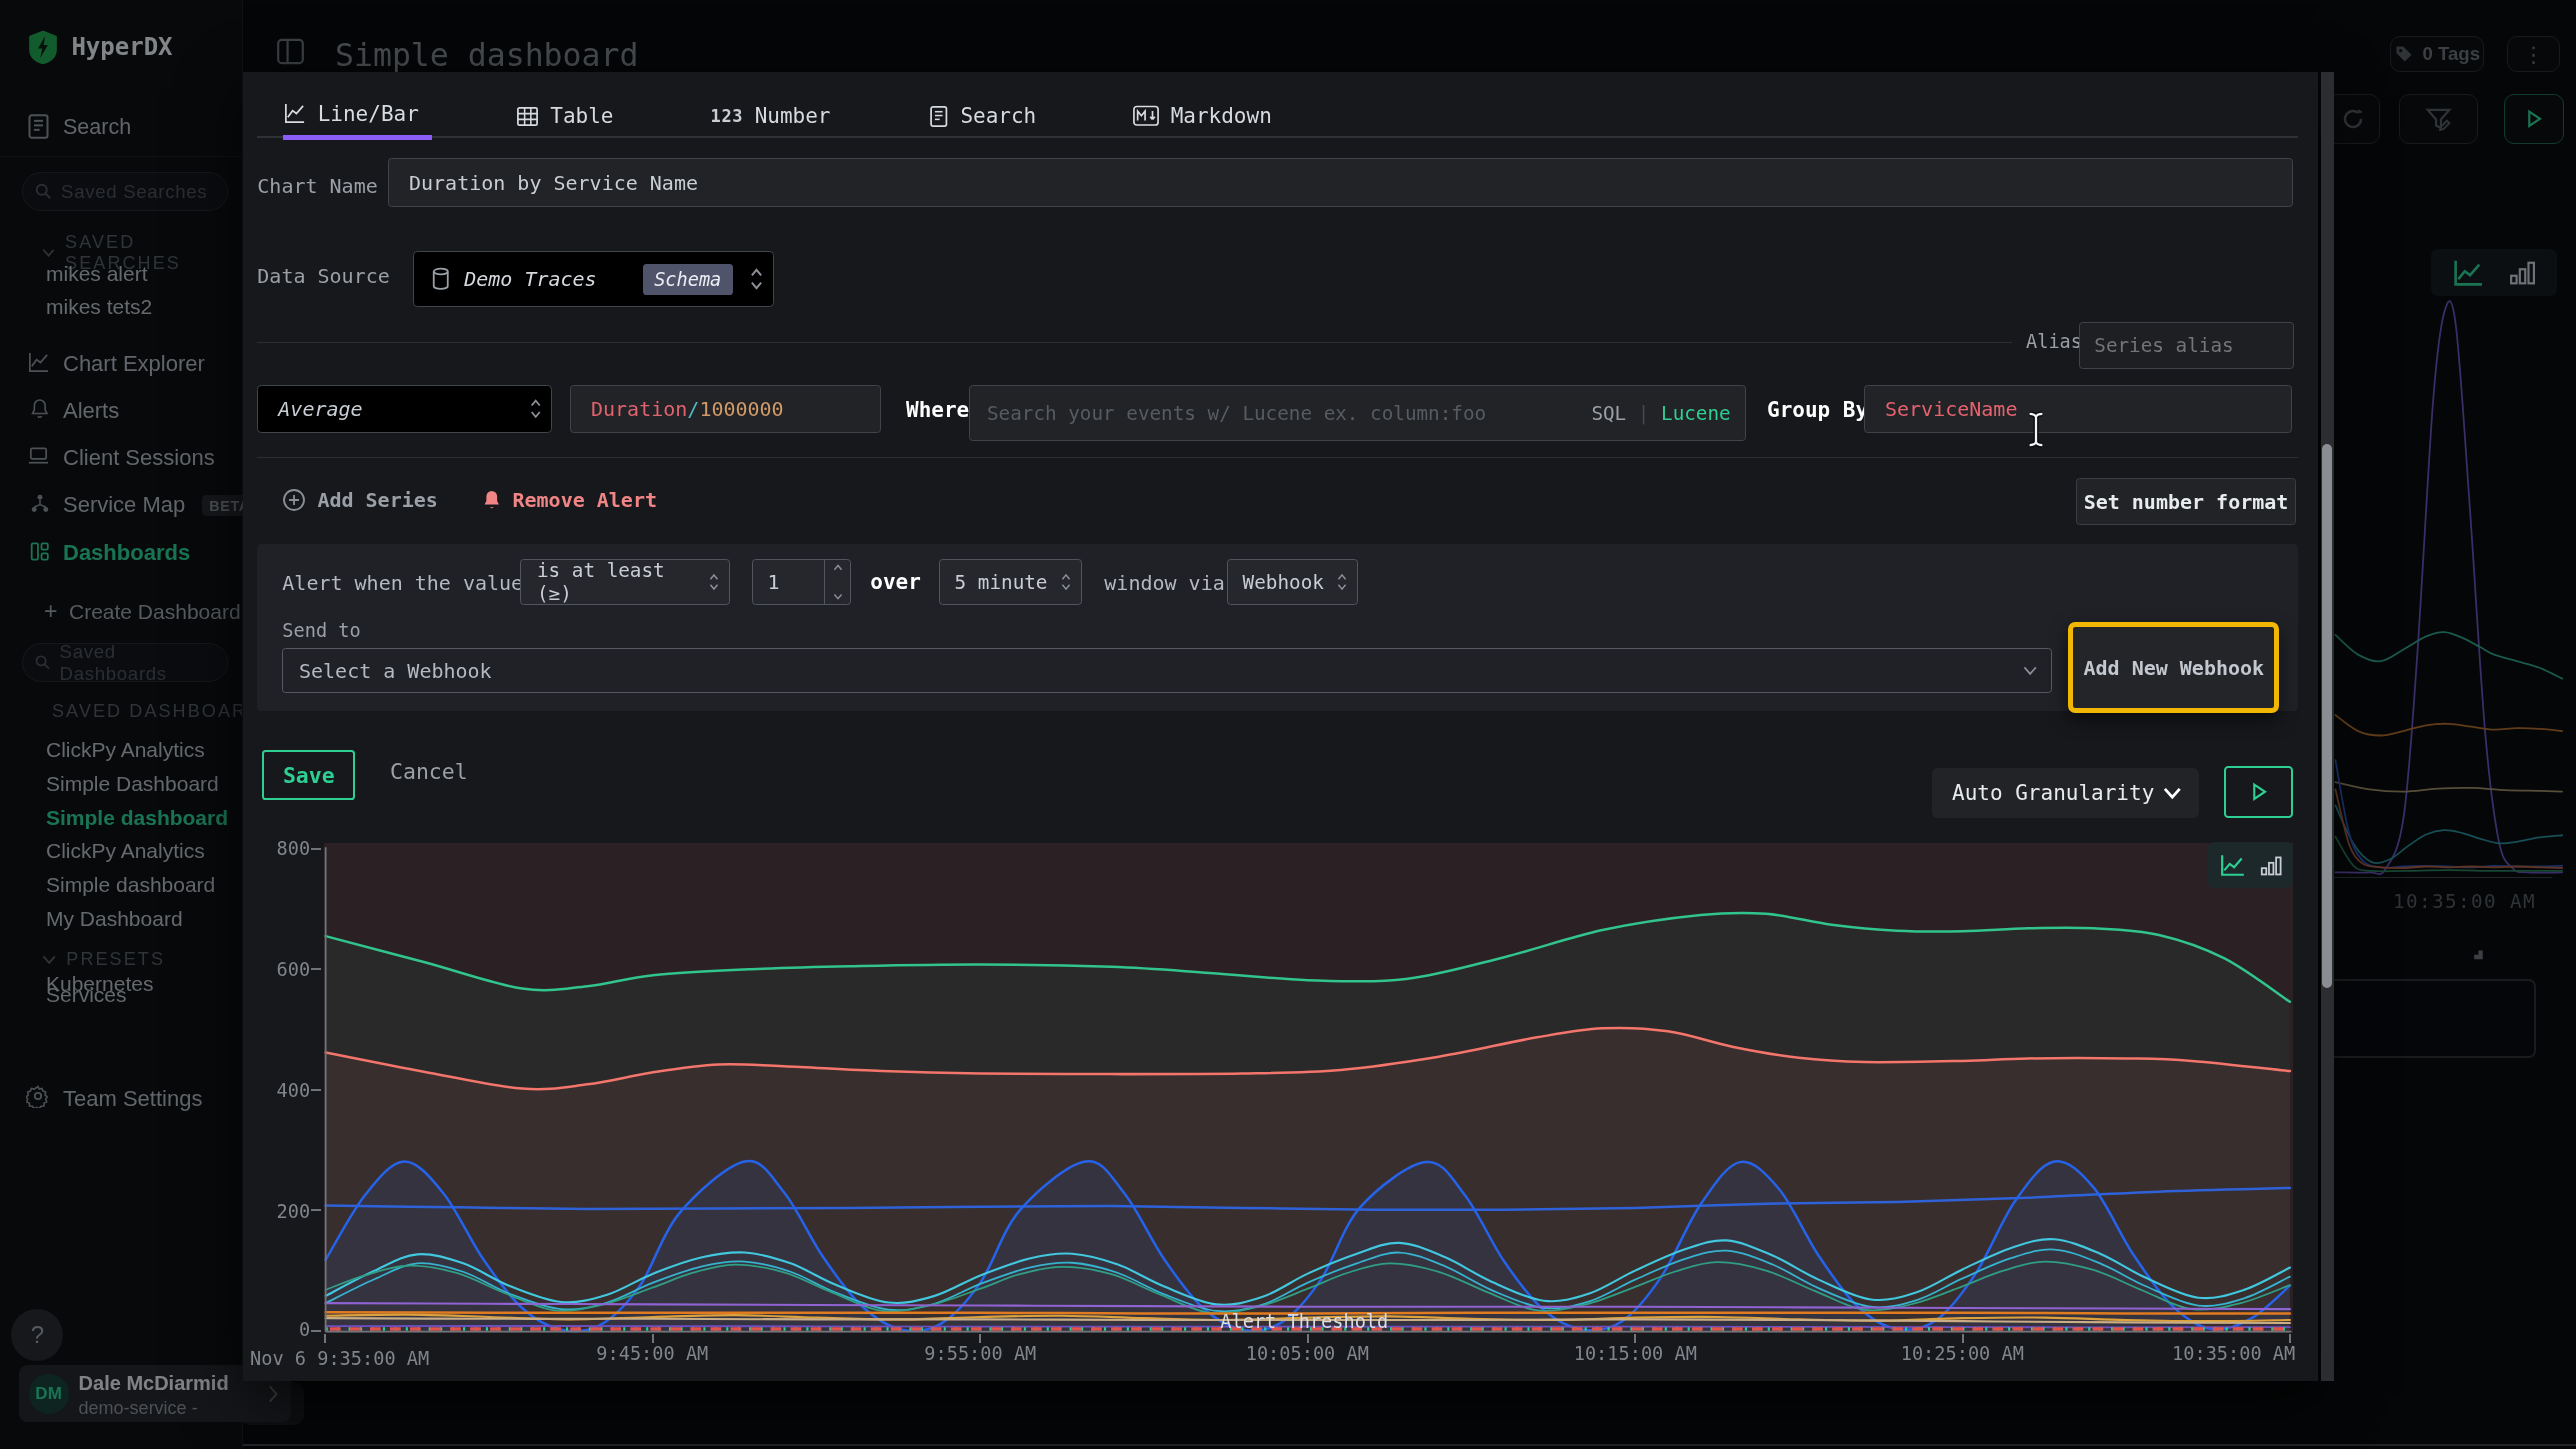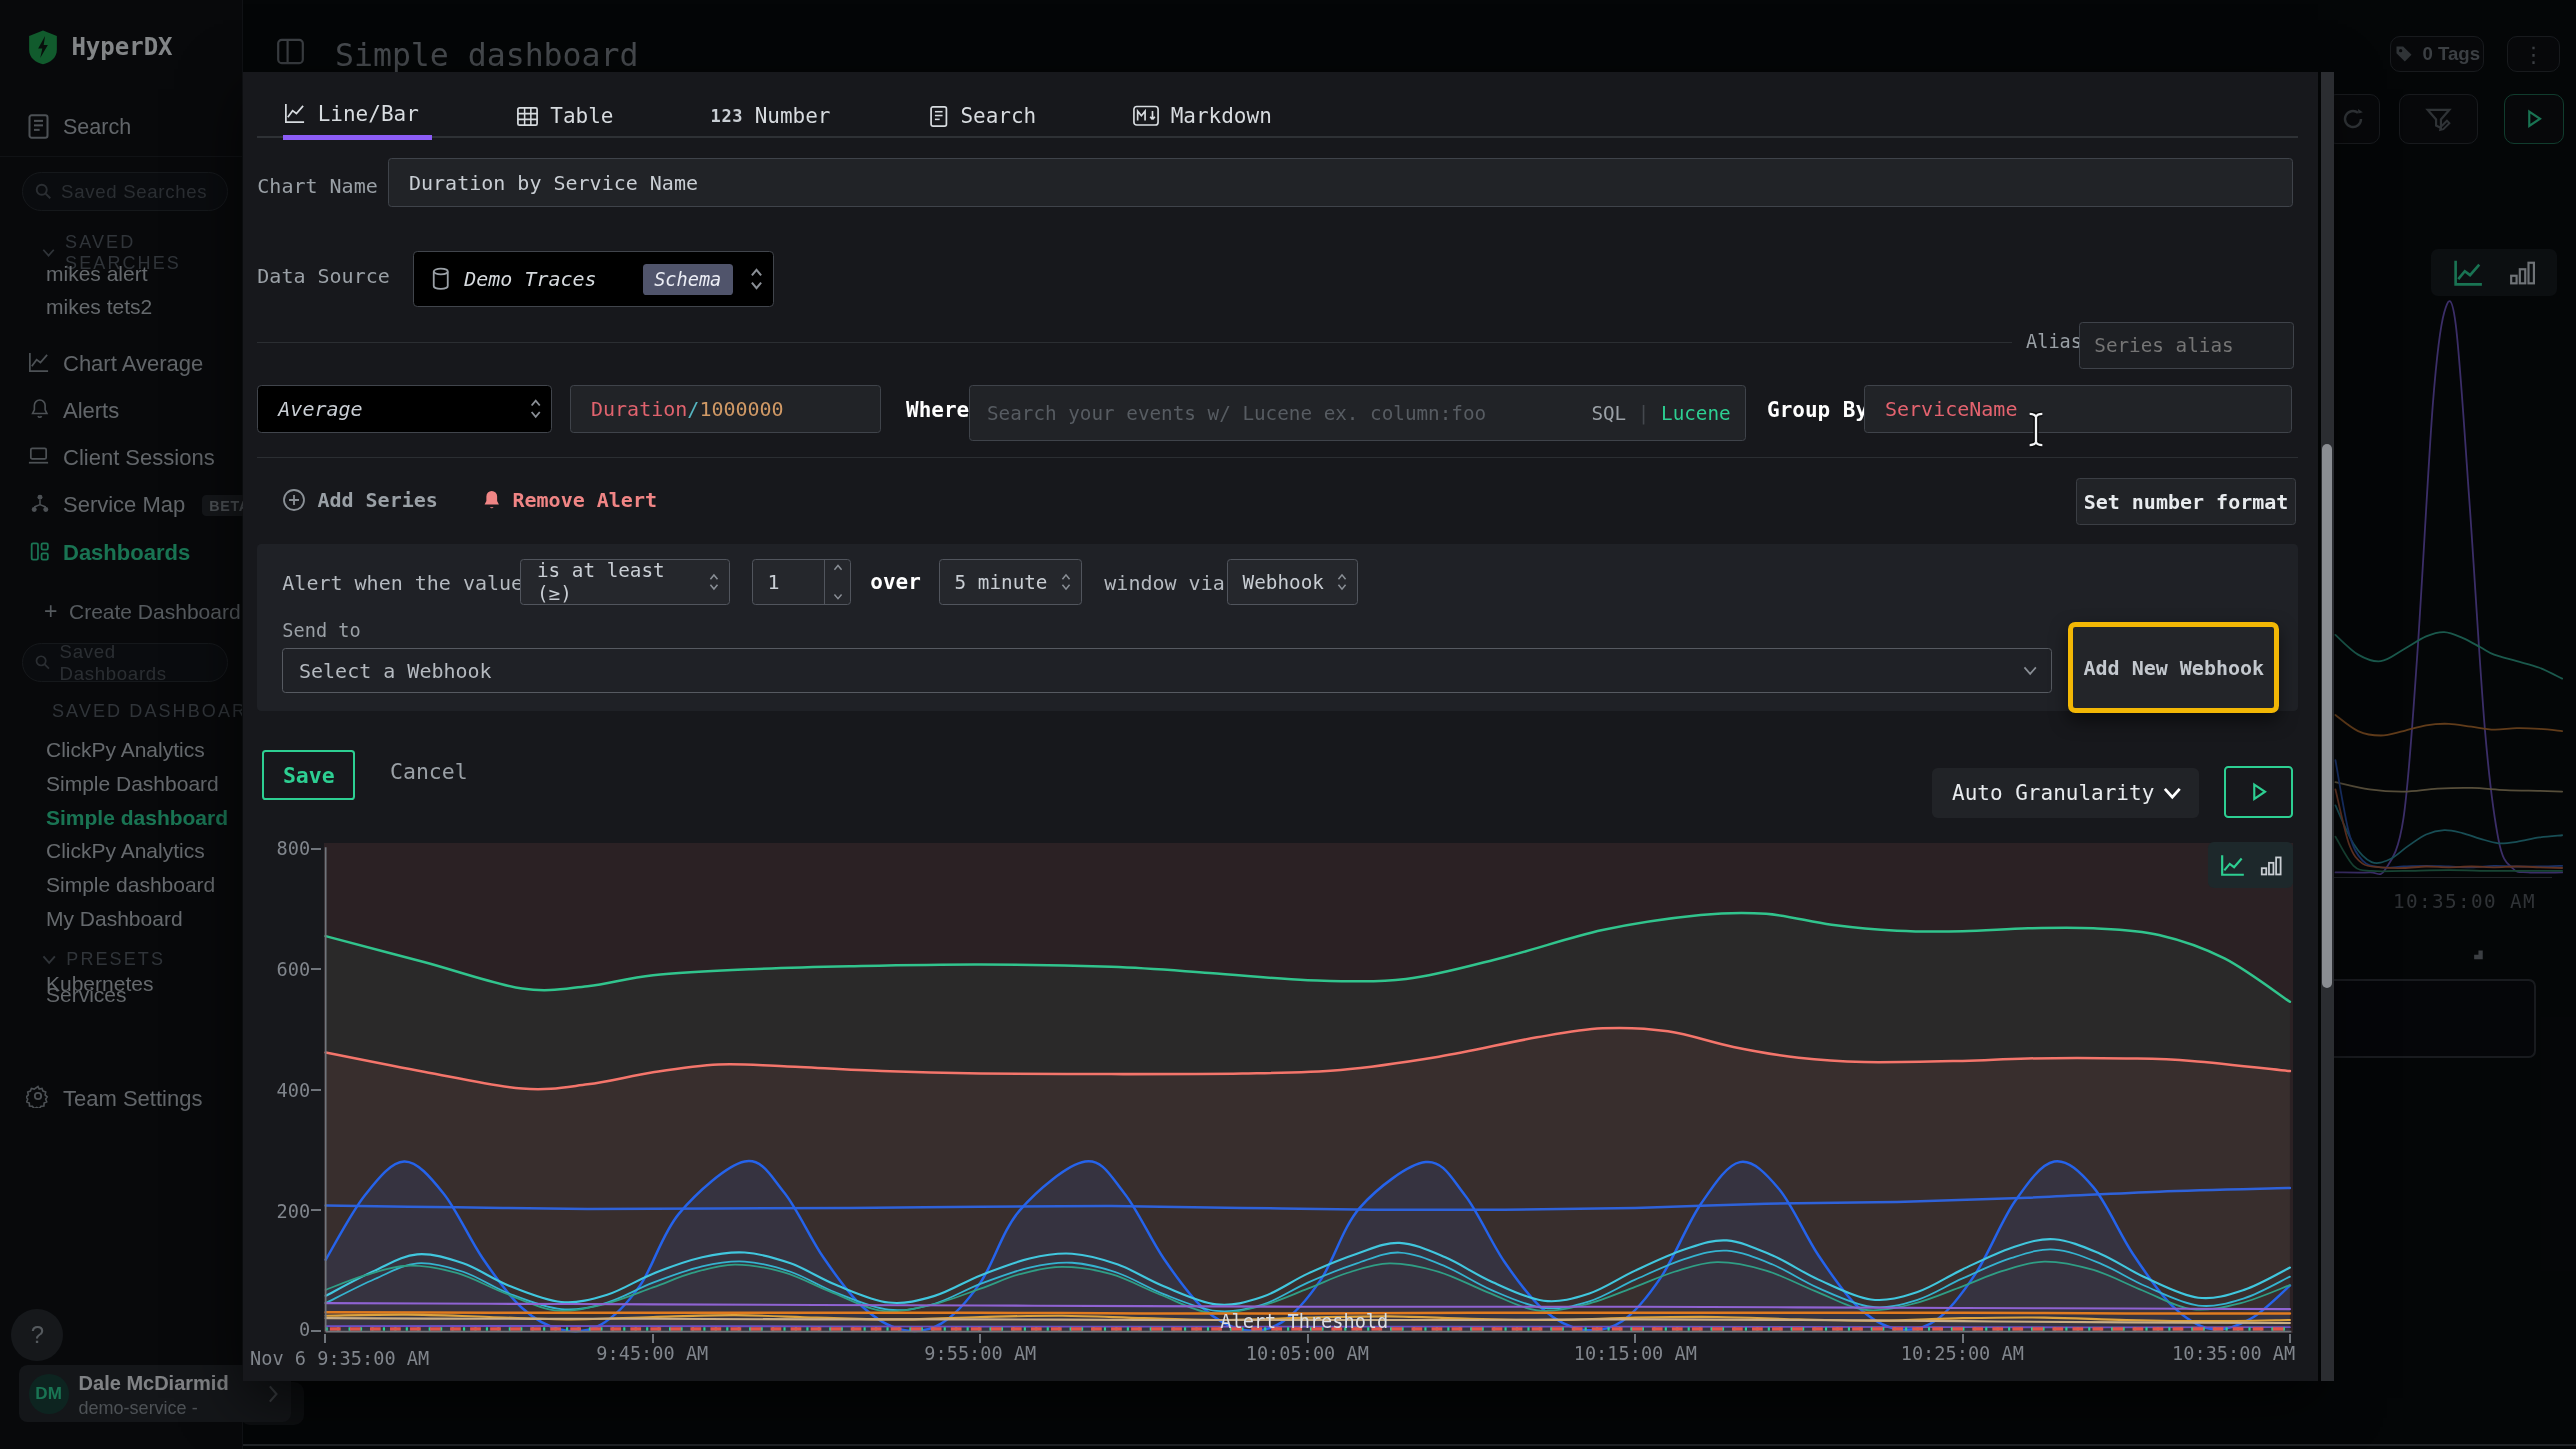--- a/index.html
+++ b/index.html
@@ -186,21 +186,21 @@
       <span>SAVED SEARCHES</span>
     </div>
     <div class="list-item sans" style="top:262px;">mikes alert</div>
     <div class="list-item sans" style="top:295px;">mikes tets2</div>
 
     <div class="side-item" style="top:348px;">
       <svg class="abs" style="left:27px;top:2.9px;" width="23" height="23" viewBox="0 0 24 24">
         <path d="M3 2 V21 H22" fill="none" stroke="#8a9096" stroke-width="1.8"></path>
         <path d="M5 16 L10 9 L14 12 L21 4" fill="none" stroke="#8a9096" stroke-width="1.8"></path>
       </svg>
-      <span class="abs side-label sans" style="left:63px;top:2.9px;font-size:22px;">Chart Average</span>
+      <span class="abs side-label sans" style="left:63px;top:2.9px;font-size:22px;">Chart Explorer</span>
     </div>
     <div class="side-item" style="top:395px;">
       <svg class="abs" style="left:29px;top:2.1px;" width="21.5" height="24" viewBox="0 0 24 26">
         <path d="M12 3 a6 6 0 0 1 6 6 v5 l2 4 H4 l2-4 v-5 a6 6 0 0 1 6-6 Z" fill="none" stroke="#8a9096" stroke-width="1.8"></path>
         <path d="M10 21 a2.2 2.2 0 0 0 4 0" fill="none" stroke="#8a9096" stroke-width="1.8"></path>
       </svg>
       <span class="abs side-label sans" style="left:63px;top:2.9px;font-size:22px;">Alerts</span>
     </div>
     <div class="side-item" style="top:442px;">
       <svg class="abs" style="left:27px;top:4.3px;" width="23" height="20" viewBox="0 0 24 20">

